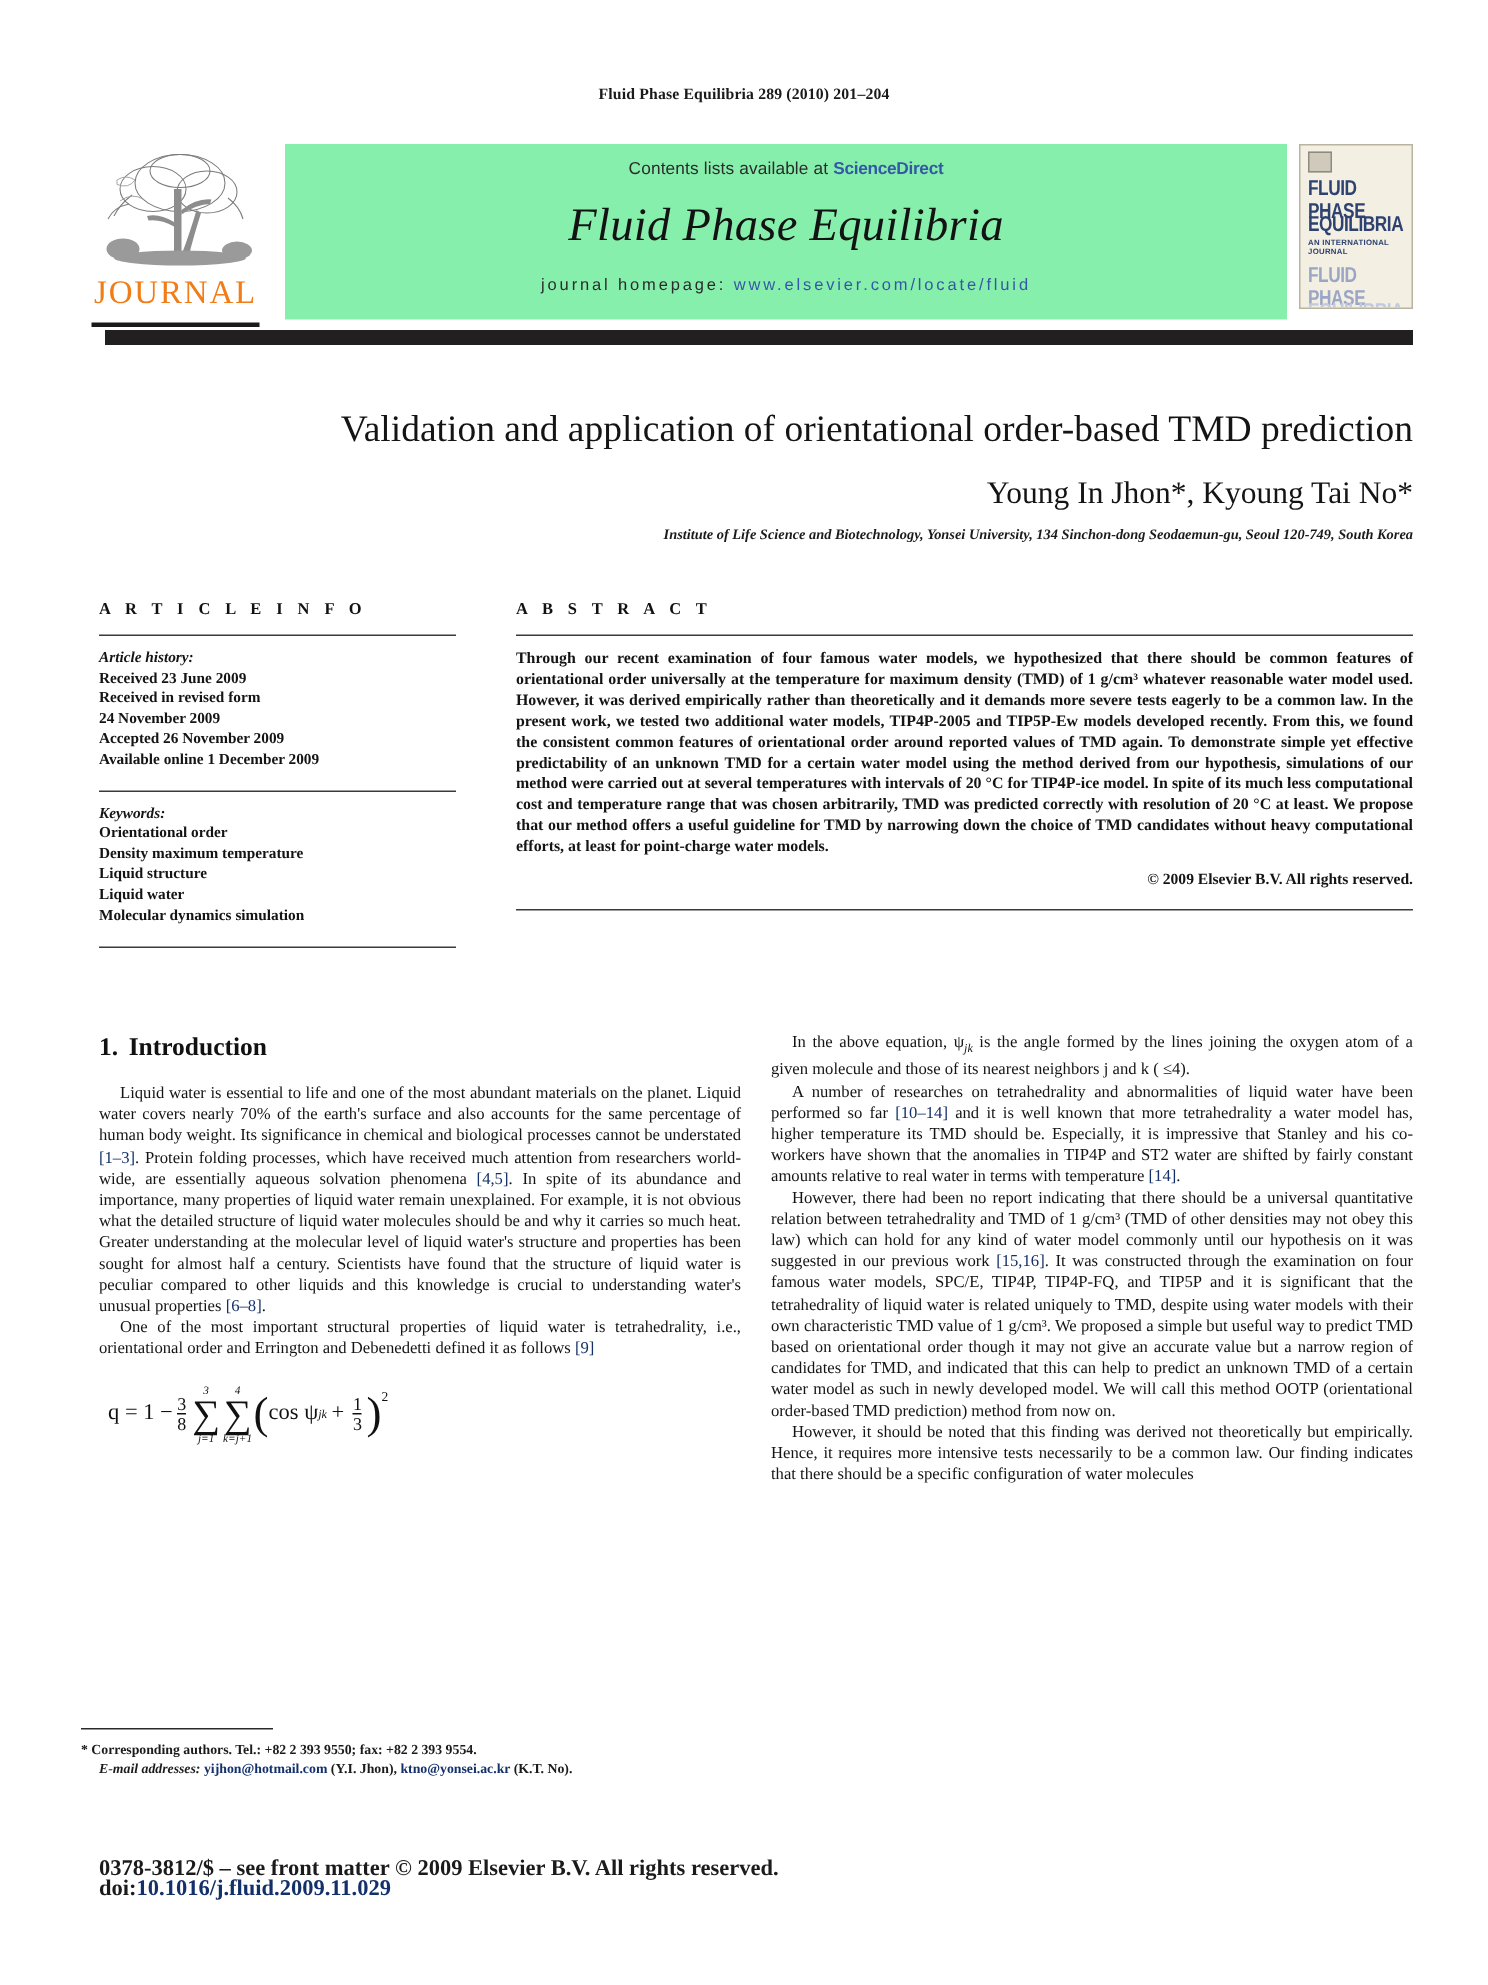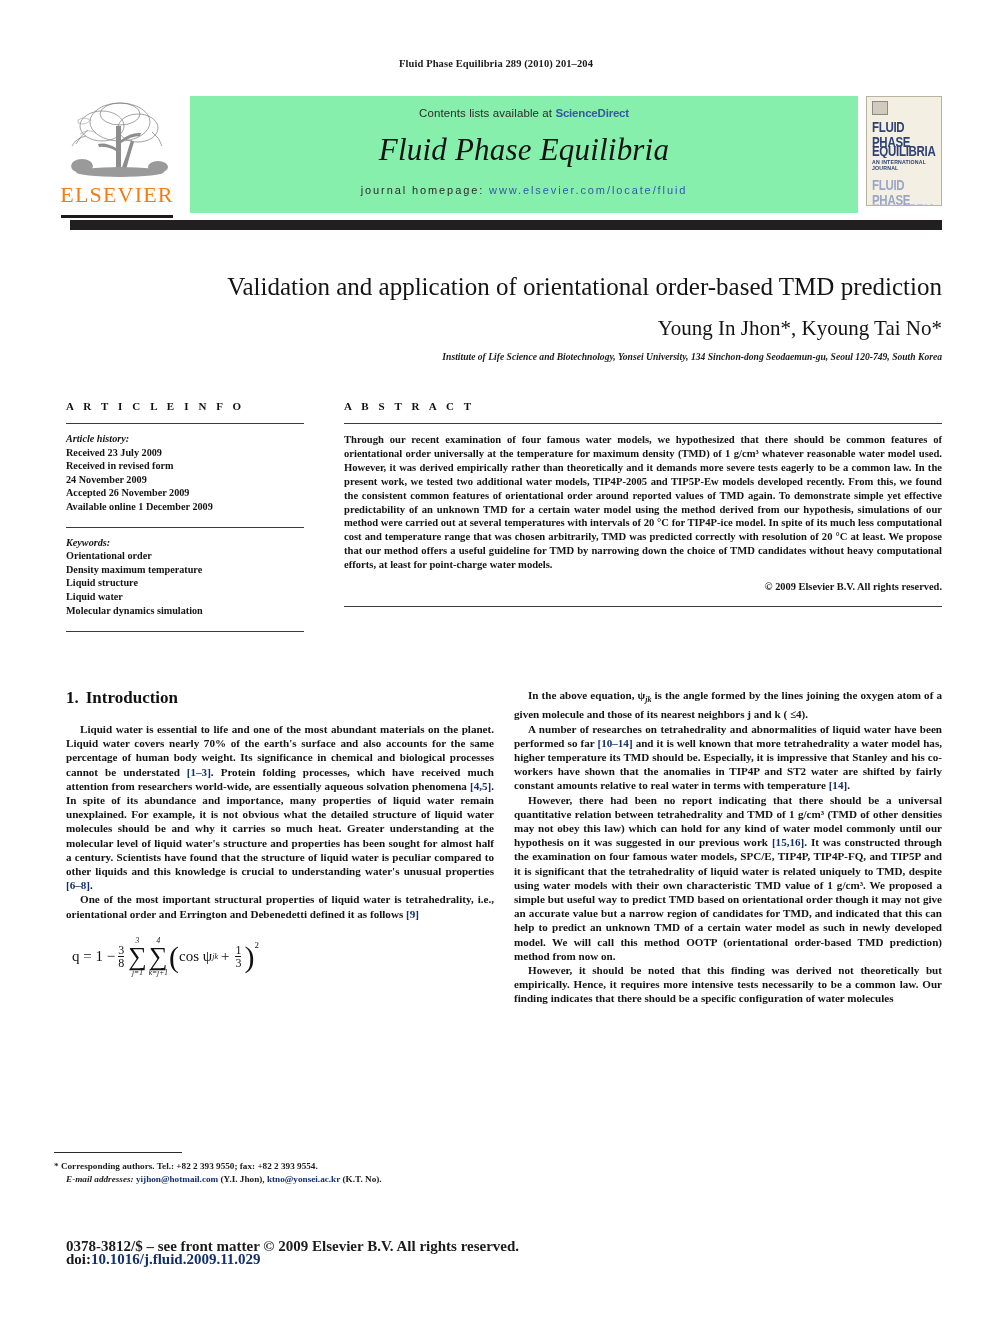--- a/index.html
+++ b/index.html
@@ -109,21 +109,21 @@
   .info-rule-bottom{height:1px;background:#3a3a3a;margin-top:14px;}
 
   
   .col{position:absolute;top:688px;width:428px;}
   .col-left{left:66px;}
   .col-right{left:514px;}
   .h2{font-size:17px;font-weight:bold;color:#111;margin-bottom:14px;}
   .h2 .num{margin-right:7px;}
   p.body{
     font-size:11.1px;line-height:14.2px;text-align:justify;color:#141414;
-    margin:0;text-indent:14px;font-weight:bold;
+    margin:0;text-indent:14px;
   }
   .ref{color:#13306b;}
   .eqblock{margin:16px 0 10px 0;height:62px;position:relative;}
 
   
   .eq{font-family:"Liberation Serif", serif;font-size:15px;color:#111;
       display:flex;align-items:center;padding-left:6px;}
   .frac{display:inline-flex;flex-direction:column;align-items:center;
         vertical-align:middle;font-size:12px;line-height:11px;margin:0 3px;}
   .frac .den{border-top:1px solid #111;padding-top:1px;}
@@ -174,21 +174,21 @@
             <ellipse cx="62" cy="76" rx="44" ry="5"></ellipse>
             <ellipse cx="24" cy="70" rx="11" ry="7"></ellipse>
             <ellipse cx="100" cy="71" rx="10" ry="6"></ellipse>
           </g>
           <g stroke="#9c9c9c" stroke-width="0.6" fill="none">
             <path d="M20 24 q6 -4 12 0 q-4 6 -12 3z"></path>
             <path d="M22 38 q8 -6 16 -1"></path>
           </g>
         </svg>
       </div>
-      <div class="elsevier-word">ELSEVIER</div>
+      <div class="elsevier-word">JOURNAL</div>
       <div class="elsevier-rule"></div>
     </div>
 
     <div class="banner">
       <div class="contents-line">
         <span>Contents lists available at </span><span class="sd">ScienceDirect</span>
       </div>
       <div class="jtitle">Fluid Phase Equilibria</div>
       <div class="homepage">
         <span>journal homepage:</span>
@@ -212,21 +212,21 @@
     <div class="art-title">Validation and application of orientational order-based TMD prediction</div>
     <div class="authors">Young In Jhon*, Kyoung Tai No*</div>
     <div class="affil">Institute of Life Science and Biotechnology, Yonsei University, 134 Sinchon-dong Seodaemun-gu, Seoul 120-749, South Korea</div>
   </div>
 
   <div class="info-col">
     <div class="sect-head">A R T I C L E   I N F O</div>
     <div class="hr-thin"></div>
     <div class="info-group">
       <div class="it">Article history:</div>
-      <div>Received 23 July 2009</div>
+      <div>Received 23 June 2009</div>
       <div>Received in revised form</div>
       <div>24 November 2009</div>
       <div>Accepted 26 November 2009</div>
       <div>Available online 1 December 2009</div>
     </div>
     <div class="hr-thin2"></div>
     <div class="info-group">
       <div class="it">Keywords:</div>
       <div>Orientational order</div>
       <div>Density maximum temperature</div>

